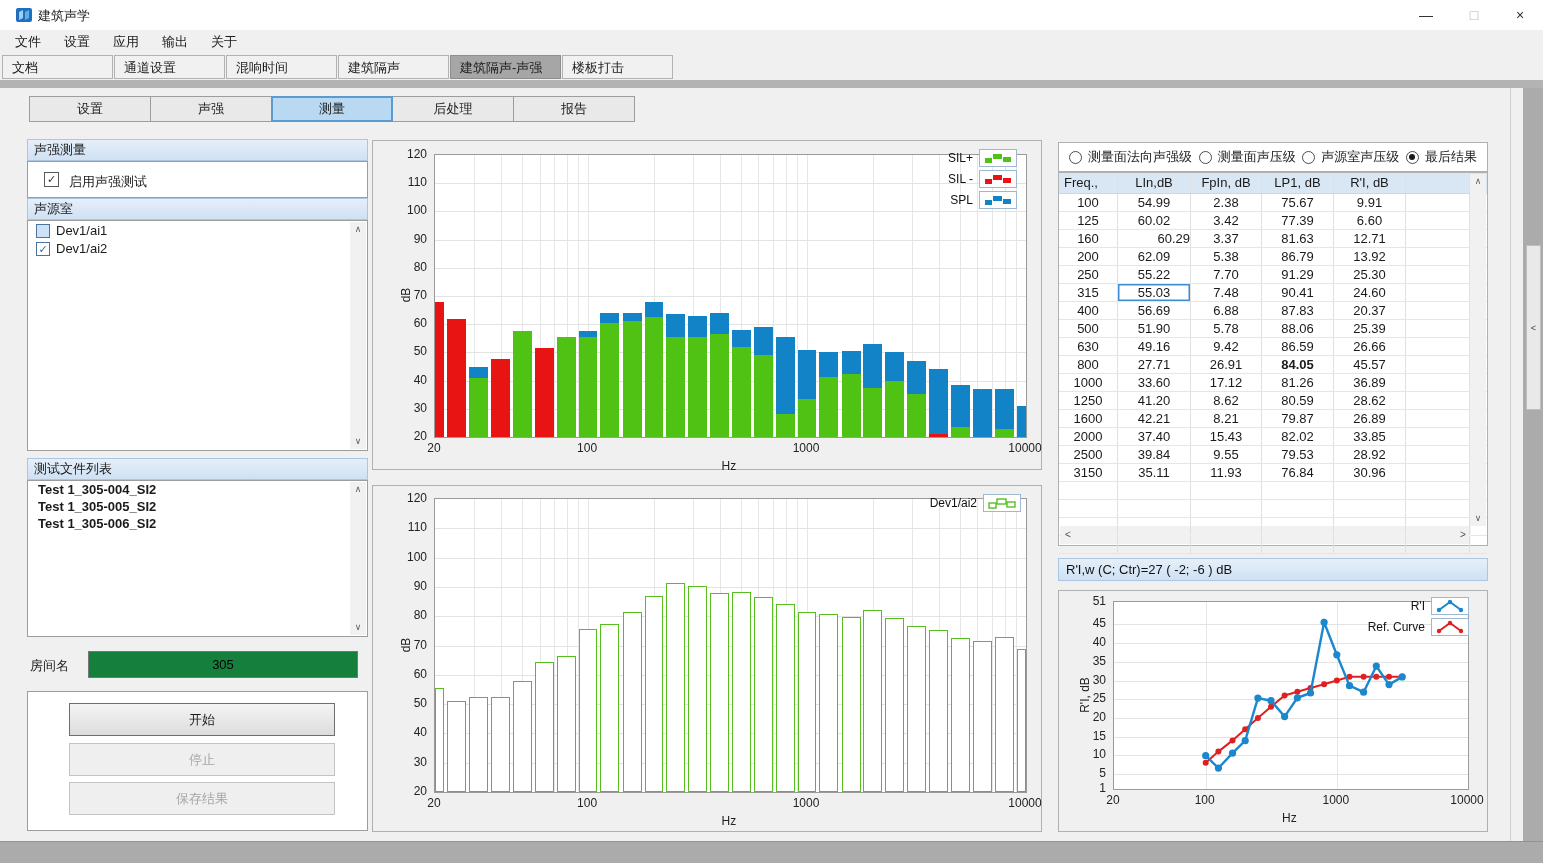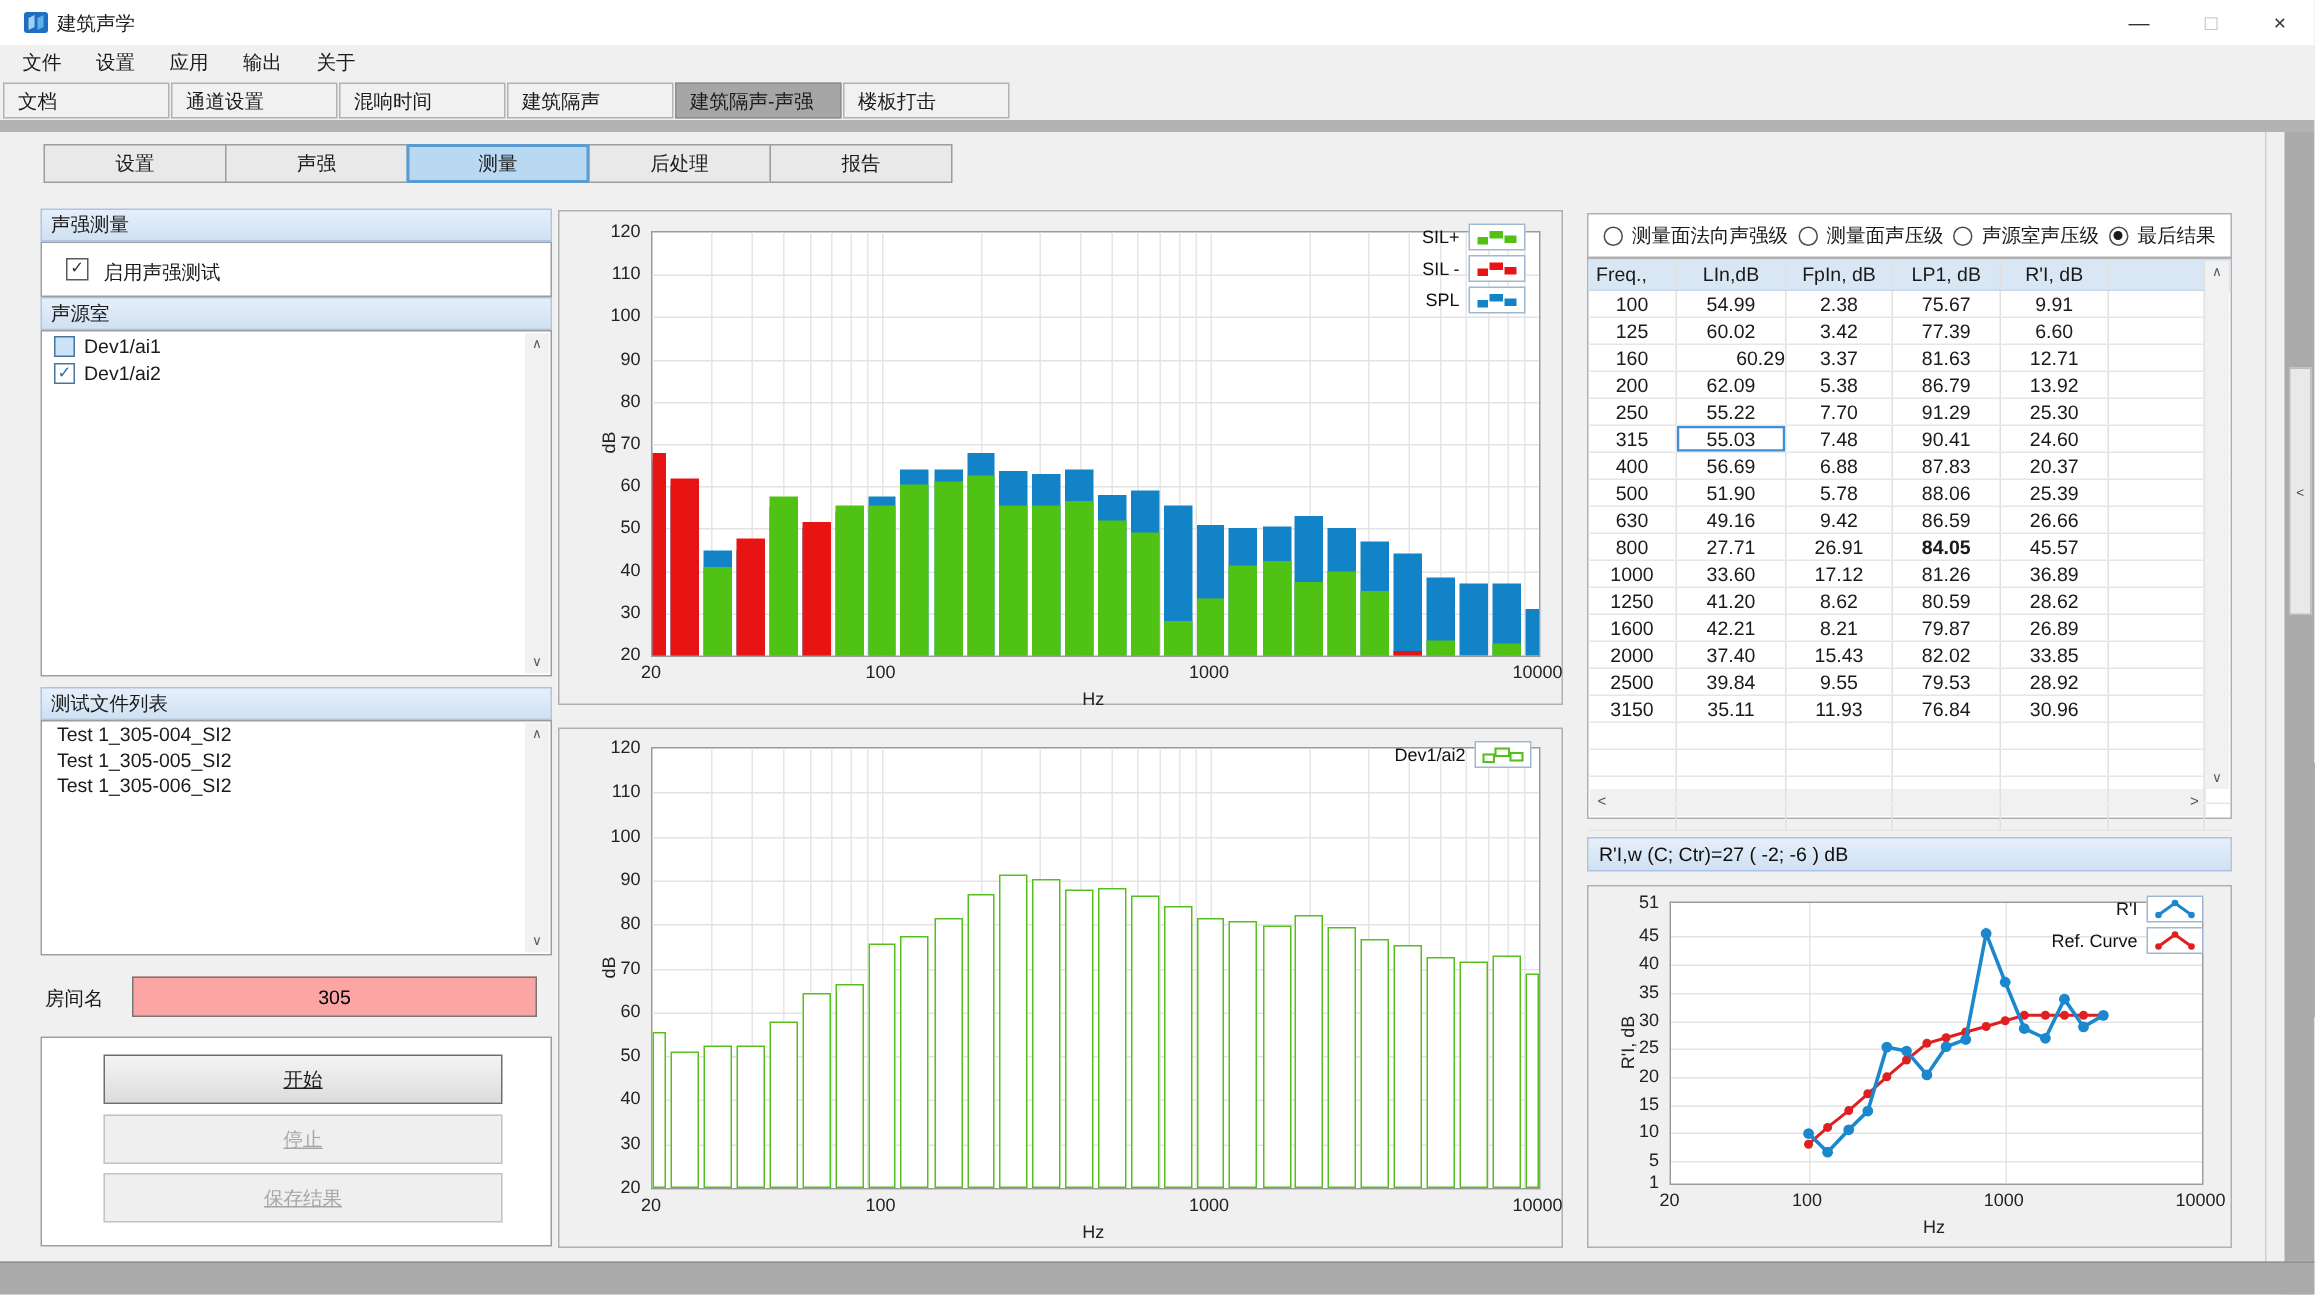--- a/index.html
+++ b/index.html
@@ -31,30 +31,30 @@
   
   .hdr{background:linear-gradient(#e6effa,#cfe1f3);border:1px solid #aac6e2;box-sizing:border-box;
        padding-left:6px;line-height:20px;height:22px;}
   .whitebox{background:#fff;border:1px solid #9d9d9d;box-sizing:border-box;}
   
   .cb{display:inline-block;width:14px;height:14px;border:1px solid #49759c;background:#cde2f6;box-sizing:border-box;
       text-align:center;line-height:12px;font-size:11px;color:#2b6cb0;vertical-align:middle;}
   .cb.checked{background:#fff;}
   .cb.plain{border-color:#5a5a5a;background:#fff;color:#333;width:15px;height:15px;line-height:13px;}
   .listrow{display:flex;align-items:center;gap:6px;padding:2px 4px 1px 8px;}
-  .filerow{padding:1px 4px 1px 10px;line-height:15px;}
+  .filerow{padding:1px 4px 1px 10px;line-height:15px;font-weight:bold;}
   
   .sbv{position:absolute;right:1px;top:1px;bottom:1px;width:16px;background:#f1f1f1;}
   .sbarrow{position:absolute;left:0;width:16px;height:15px;text-align:center;font-size:9px;color:#5b5b5b;line-height:15px;}
   
   .btn{position:absolute;left:41px;width:266px;height:33px;box-sizing:border-box;text-align:center;line-height:31px;
-       background:linear-gradient(#f4f4f4,#dcdcdc);border:1px solid #6e6e6e;text-decoration:underline;}
+       background:linear-gradient(#f4f4f4,#dcdcdc);border:1px solid #6e6e6e;}
   .btn.disabled{background:#efefef;border:1px solid #c3c3c3;color:#a6a6a6;}
   
-  .roominput{box-sizing:border-box;border:1px solid #767676;background:#fca5a5;text-align:center;font-size:13px;
+  .roominput{box-sizing:border-box;border:1px solid #767676;background:#15803d;text-align:center;font-size:13px;
              font-family:"Liberation Sans","DejaVu Sans",sans-serif;}
   
   .chartpanel{background:#f0f0f0;border:1px solid #b0b0b0;box-sizing:border-box;}
   .plot{position:absolute;background:#fff;border:1px solid #9a9a9a;}
   .gridh{position:absolute;left:0;right:0;height:1px;background:#e3e3e3;}
   .gridv{position:absolute;top:0;bottom:0;width:1px;background:#e6e6e6;}
   .bar{position:absolute;bottom:0;}
   .hbar{position:absolute;bottom:0;background:#fff;border:1.5px solid #56bf1f;box-sizing:border-box;}
   .ytick{position:absolute;text-align:right;font-size:12px;color:#222;}
   .xtick{position:absolute;transform:translateX(-50%);font-size:12px;color:#222;}

